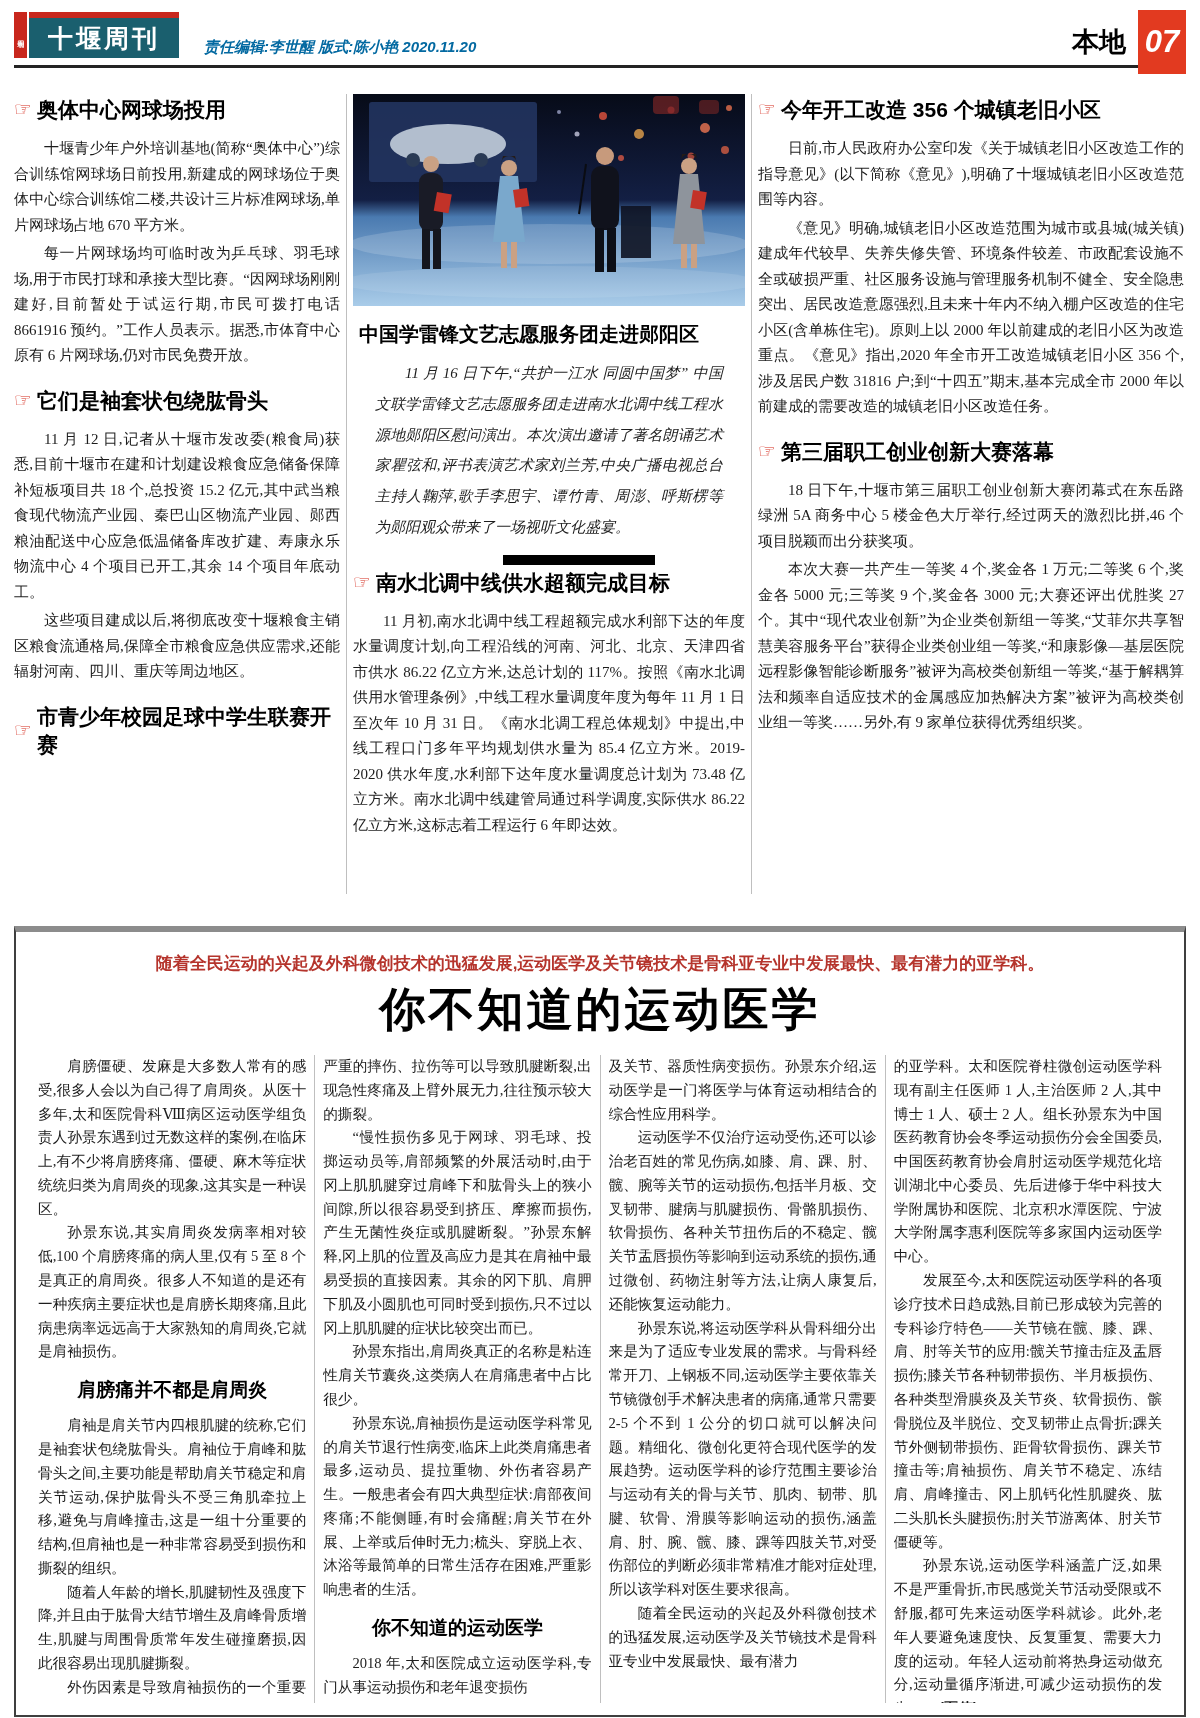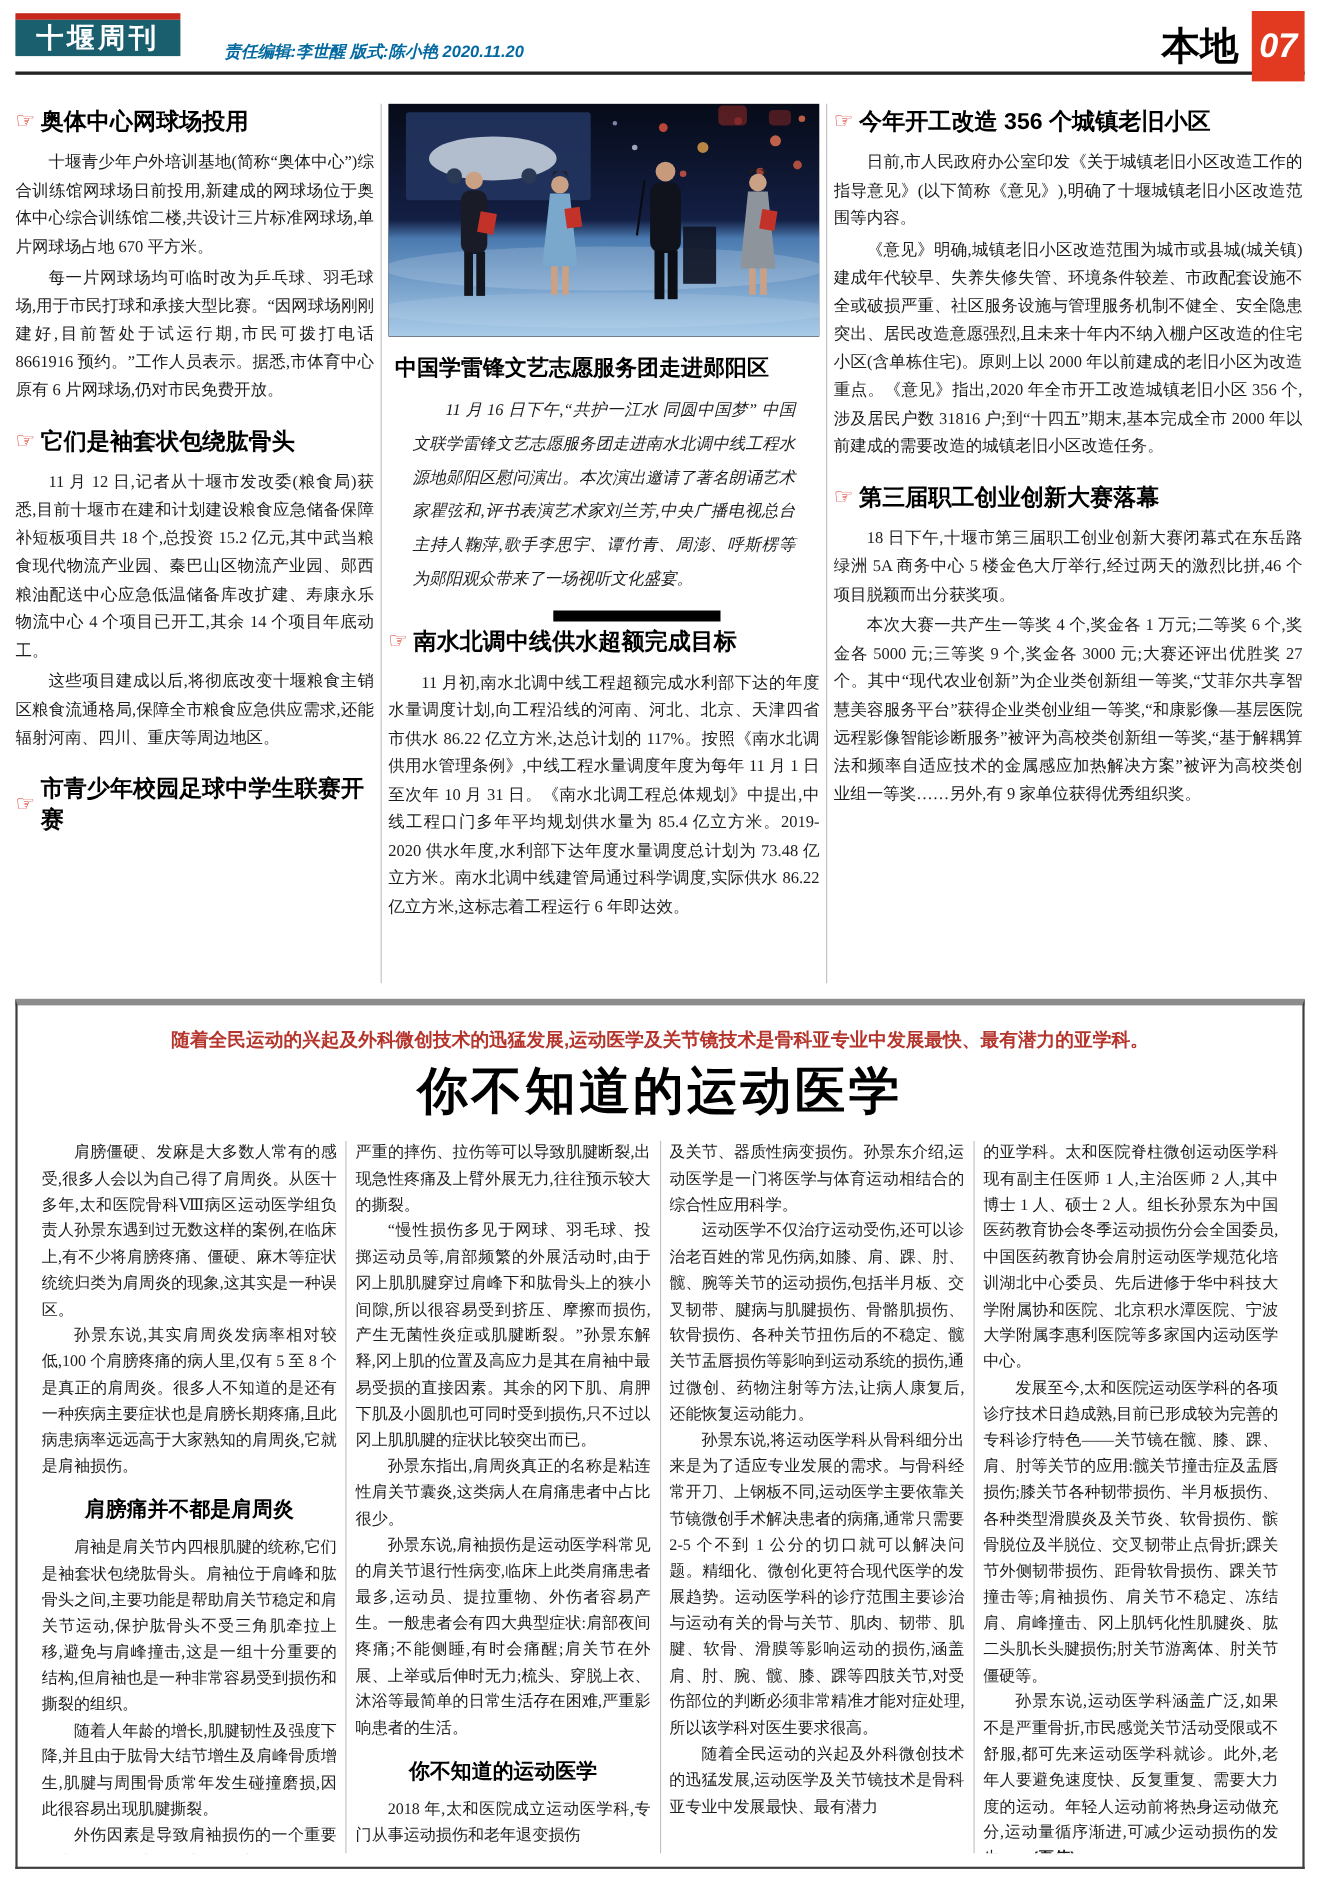--- a/index.html
+++ b/index.html
@@ -1,33 +1,33 @@
 <!DOCTYPE html>
 <html><head>
 <meta charset="utf-8">
 <style>
   html,body{margin:0;padding:0;background:#ffffff;}
   .page{width:1200px;height:1718px;box-sizing:border-box;padding:10px 14px 0;position:relative;
         font-family:"Liberation Serif","DejaVu Serif",serif;color:#1c1c1c;background:#fff;overflow:hidden;}
 
   
   .masthead{position:relative;height:52px;}
-  .logo{position:absolute;left:0;top:2px;display:flex;height:46px;flex-direction:column;}
+  .logo{position:absolute;left:0;top:2px;display:flex;height:46px;}
   .logo-strip{width:13px;background:#c8271d;margin-right:2px;
               color:#fff;font-size:7px;line-height:1.05;text-align:center;
               display:flex;align-items:center;justify-content:center;
               writing-mode:vertical-rl;font-family:"Liberation Sans",sans-serif;}
   .logo-main{display:flex;flex-direction:column;width:150px;}
   .logo-topbar{height:6px;background:#c8271d;}
   .logo-text{flex:1;background:#1a5f6e;color:#fff;display:flex;align-items:center;justify-content:center;
              font-family:"Liberation Sans",sans-serif;font-weight:700;font-size:25px;letter-spacing:3px;}
   .edition{position:absolute;left:190px;bottom:5px;font-family:"Liberation Sans",sans-serif;
            font-weight:700;font-style:italic;font-size:15px;color:#0369a1;}
   .mh-right{position:absolute;right:0;top:0;display:flex;align-items:center;gap:12px;}
-  .section-label{font-family:"Liberation Sans",sans-serif;font-weight:700;font-size:35px;color:#000;}
+  .section-label{font-family:"Liberation Sans",sans-serif;font-weight:700;font-size:27px;color:#000;}
   .page-badge{width:48px;height:64px;background:#e23a20;color:#fff;display:flex;align-items:center;justify-content:center;
               font-family:"Liberation Sans",sans-serif;font-weight:700;font-style:italic;font-size:31px;}
   .head-rule{height:3px;background:#232323;margin-top:3px;}
 
   
   .top-grid{display:grid;grid-template-columns:326px 1px 392px 1px 426px;column-gap:6px;
             margin-top:26px;height:800px;overflow:hidden;}
   .vsep{background:#bfbfbf;width:1px;height:100%;}
   .col{overflow:hidden;}
 
@@ -40,21 +40,21 @@
   
   .photo{height:212px;background:#0a0f24;overflow:hidden;}
   .photo svg{display:block;}
   .caption-title{font-family:"Liberation Sans",sans-serif;font-weight:700;font-size:20px;color:#000;
                  margin:15px 6px 10px;}
   .caption-text{font-style:italic;font-size:15px;line-height:2.05;text-align:justify;text-indent:2em;
                 margin:0;padding:0 22px;}
   .black-bar{width:152px;height:10px;background:#000;margin:12px auto 4px;transform:translateX(30px);}
 
   
-  .feature{margin-top:14px;border:2px solid #3f3f3f;border-top:6px solid #8c8c8c;
+  .feature{margin-top:32px;border:2px solid #3f3f3f;border-top:6px solid #8c8c8c;
            padding:12px 22px 12px;box-sizing:border-box;}
   .kicker{font-family:"Liberation Sans",sans-serif;font-weight:700;font-size:17px;color:#b5342c;
           text-align:center;margin:8px 0 2px;}
   .feature-title{font-family:"DejaVu Serif","Liberation Serif",serif;font-weight:900;font-size:46px;
                  letter-spacing:3px;text-align:center;margin:4px 0 14px;color:#000;}
   .feature-grid{display:grid;grid-template-columns:1fr 1px 1fr 1px 1fr 1px 1fr;column-gap:8px;
                 height:648px;overflow:hidden;}
   .fsep{background:#bfbfbf;width:1px;height:100%;}
   .fcol{overflow:hidden;}
   .fpara{font-size:14.6px;line-height:1.63;text-align:justify;text-indent:2em;margin:0;}

